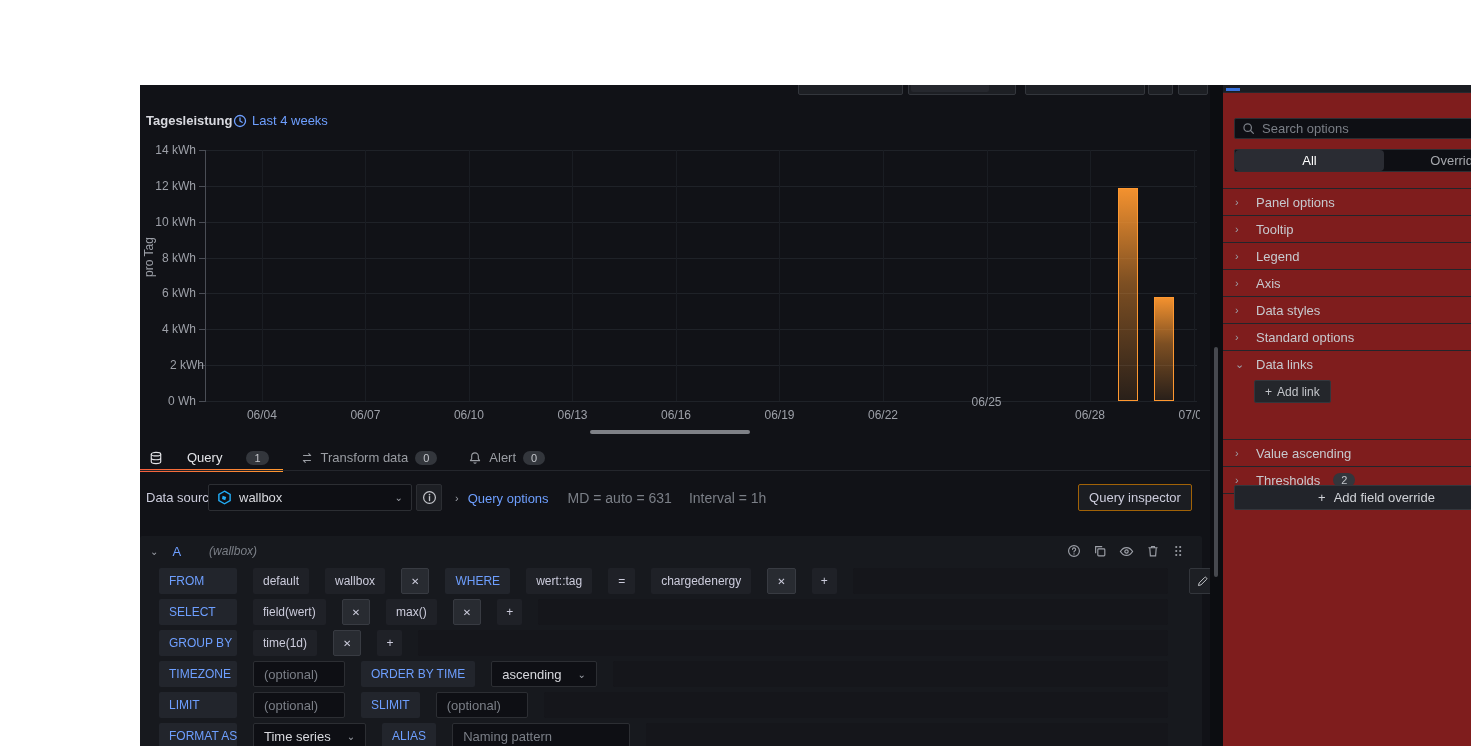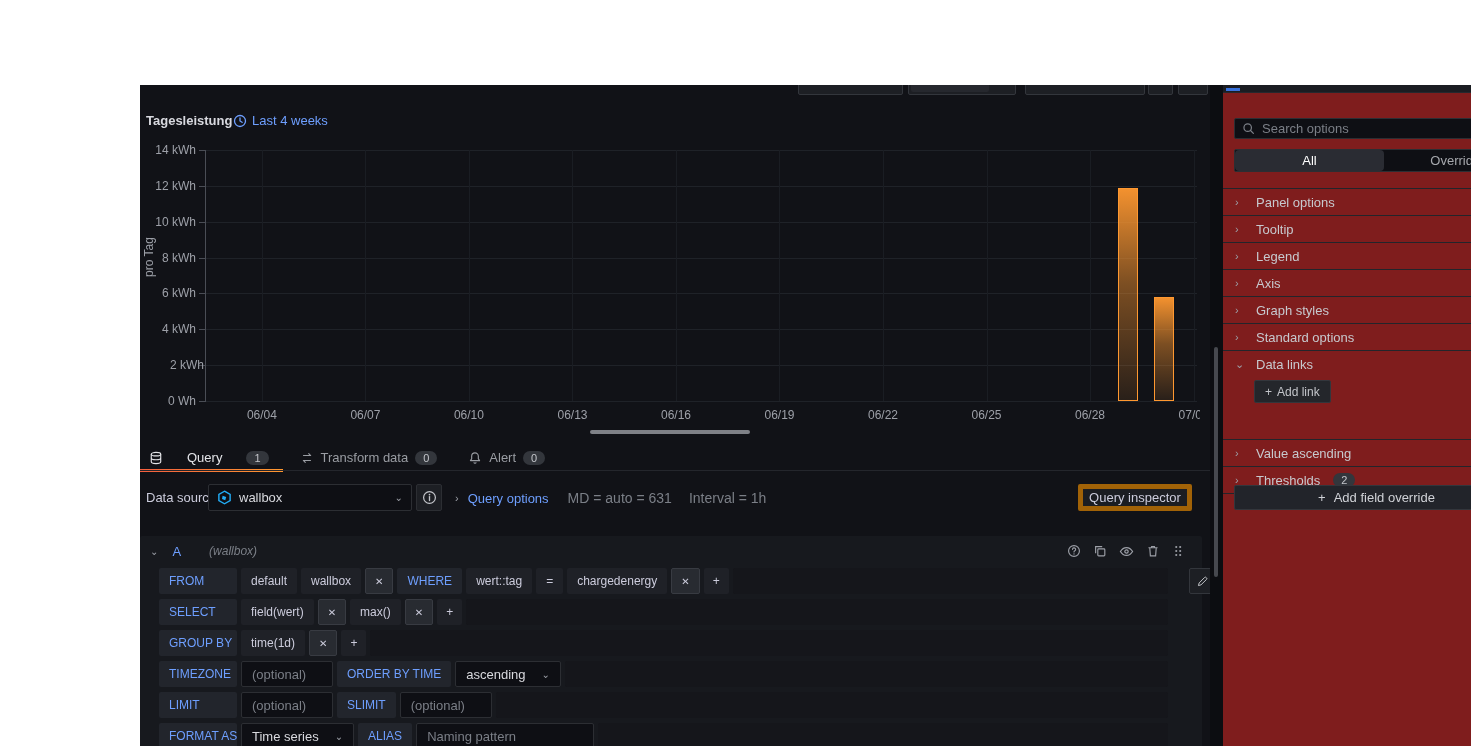--- a/index.html
+++ b/index.html
@@ -34,32 +34,32 @@
   
   .ds-row{position:absolute;left:0;top:399px;width:1070px;height:28px;}
   .ds-label{position:absolute;left:6px;top:6px;font-size:13px;color:#ccccdc;}
   .ds-picker{position:absolute;left:68px;top:0;width:204px;height:27px;background:#0e0f14;border:1px solid #2c2e33;border-radius:2px;box-sizing:border-box;display:flex;align-items:center;padding:0 8px;gap:7px;font-size:13px;color:#d8d9de;}
   .ds-picker .chev{margin-left:auto;color:#9da0a8;font-size:10px;}
   .ds-help{position:absolute;left:276px;top:0;width:26px;height:27px;background:#1d1f24;border:1px solid #2c2e33;border-radius:2px;box-sizing:border-box;display:flex;align-items:center;justify-content:center;color:#c3c5ca;}
   .qopt{position:absolute;left:315px;top:6px;display:flex;align-items:center;gap:9px;font-size:13px;}
   .qopt .caret{color:#9da0a8;font-size:11px;}
   .qopt .qo-label{color:#6e9fff;font-weight:500;}
   .qopt .dim{color:#7b7f87;font-size:14px;}
-  .inspector-btn{position:absolute;left:938px;top:0;width:114px;height:27px;border:5px solid #a16207;border-radius:2px;box-sizing:border-box;display:flex;align-items:center;justify-content:center;font-size:13px;color:#ccccdc;background:#1b1d22;cursor:pointer;}
+  .inspector-btn{position:absolute;left:938px;top:0;width:114px;height:27px;border:1px solid #a16207;border-radius:2px;box-sizing:border-box;display:flex;align-items:center;justify-content:center;font-size:13px;color:#ccccdc;background:#1b1d22;cursor:pointer;}
   
   .qcard{position:absolute;left:0;top:451px;width:1062px;height:300px;background:#17191e;border-radius:2px;}
   .qhead{position:absolute;left:0;top:0;width:100%;height:30px;display:flex;align-items:center;}
   .qhead .chev{margin-left:10px;color:#9da0a8;font-size:10px;}
   .qhead .refid{margin-left:14px;color:#6e9fff;font-size:13px;font-weight:500;}
   .qhead .hint{margin-left:28px;color:#7b7f87;font-size:12px;font-style:italic;}
   .qhead-icons{margin-left:auto;margin-right:18px;display:flex;gap:12px;color:#9da0a8;align-items:center;}
   .qhead-icons span{display:flex;cursor:pointer;}
   .qrows{position:absolute;left:19px;top:32px;}
   .qrow{display:flex;width:1009px;height:26px;margin-bottom:5px;position:relative;}
-  .seg{height:26px;display:flex;align-items:center;padding:0 10px;margin-right:4px;border-radius:2px;font-size:12px;box-sizing:border-box;white-space:nowrap;}
+  .seg{height:26px;display:flex;align-items:center;padding:0 10px;margin-right:16px;border-radius:2px;font-size:12px;box-sizing:border-box;white-space:nowrap;}
   .seg.lbl{background:#22252c;color:#6e9fff;font-weight:500;}
   .seg.first{width:78px;}
   .seg.val{background:#1f2127;color:#ccccdc;}
   .seg.btnx{background:#282b31;border:1px solid #383b42;color:#ccccdc;font-size:10px;padding:0 9px;cursor:pointer;}
   .seg.plus{background:#1f2127;color:#ccccdc;font-size:12px;padding:0 9px;cursor:pointer;}
   .seg.inp{background:#0e0f14;border:1px solid #2c2e33;color:#7b7f87;width:92px;font-size:13px;}
   .seg.inp.wide{width:178px;}
   .seg.sel{background:#0e0f14;border:1px solid #2c2e33;color:#d8d9de;gap:16px;font-size:13px;cursor:pointer;}
   .seg.sel .chev{color:#9da0a8;font-size:10px;}
   .qrow .fill{flex:1;background:#15161b;border-radius:2px;}
@@ -149,21 +149,21 @@
           <div class="xtick-label" style="left: 308.958px; top: 323px;">06/10</div>
           <div class="vgline" style="left: 432.471px; top: 65px; height: 251px;"></div>
           <div class="xtick-label" style="left: 412.471px; top: 323px;">06/13</div>
           <div class="vgline" style="left: 535.984px; top: 65px; height: 251px;"></div>
           <div class="xtick-label" style="left: 515.984px; top: 323px;">06/16</div>
           <div class="vgline" style="left: 639.497px; top: 65px; height: 251px;"></div>
           <div class="xtick-label" style="left: 619.497px; top: 323px;">06/19</div>
           <div class="vgline" style="left: 743.01px; top: 65px; height: 251px;"></div>
           <div class="xtick-label" style="left: 723.01px; top: 323px;">06/22</div>
           <div class="vgline" style="left: 846.523px; top: 65px; height: 251px;"></div>
-          <div class="xtick-label" style="left: 826.523px; top: 323px;">06/25</div>
+          <div class="xtick-label" style="left: 826.523px; top: 310px;">06/25</div>
           <div class="vgline" style="left: 950.037px; top: 65px; height: 251px;"></div>
           <div class="xtick-label" style="left: 930.037px; top: 323px;">06/28</div>
           <div class="vgline" style="left: 1053.55px; top: 65px; height: 251px;"></div>
           <div class="xtick-label" style="left: 1033.55px; top: 323px;">07/01</div>
           <div class="axis" style="left: 65px; top: 65px; width: 1px; height: 252px;"></div>
           <div class="bar" style="left: 977.991px; width: 20px; top: 102.65px; height: 213.35px; border-color: rgb(255, 152, 48);"></div>
           <div class="bar" style="left: 1014.22px; width: 20px; top: 212.014px; height: 103.986px; border-color: rgb(255, 152, 48);"></div>
         </div>
       <div class="hscroll"></div>
     </div>
@@ -372,21 +372,21 @@
         <div class="sb-row">
           <div class="chev">›</div>
           <div>Legend</div>
         </div>
         <div class="sb-row">
           <div class="chev">›</div>
           <div>Axis</div>
         </div>
         <div class="sb-row">
           <div class="chev">›</div>
-          <div>Graph styles</div>
+          <div>Data styles</div>
         </div>
         <div class="sb-row">
           <div class="chev">›</div>
           <div>Standard options</div>
         </div>
         <div class="sb-row">
           <div class="chev">⌄</div>
           <div>Data links</div>
         </div>
         <div class="sb-body">

